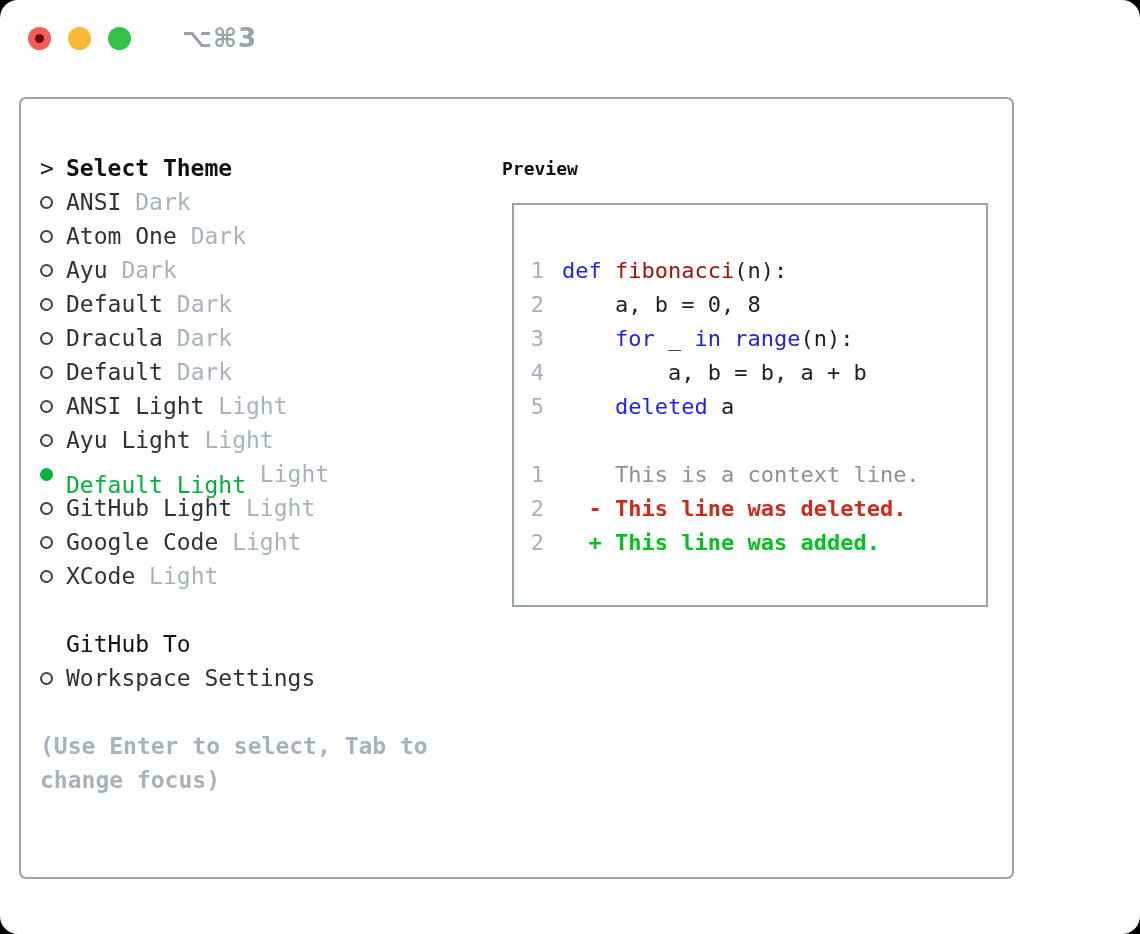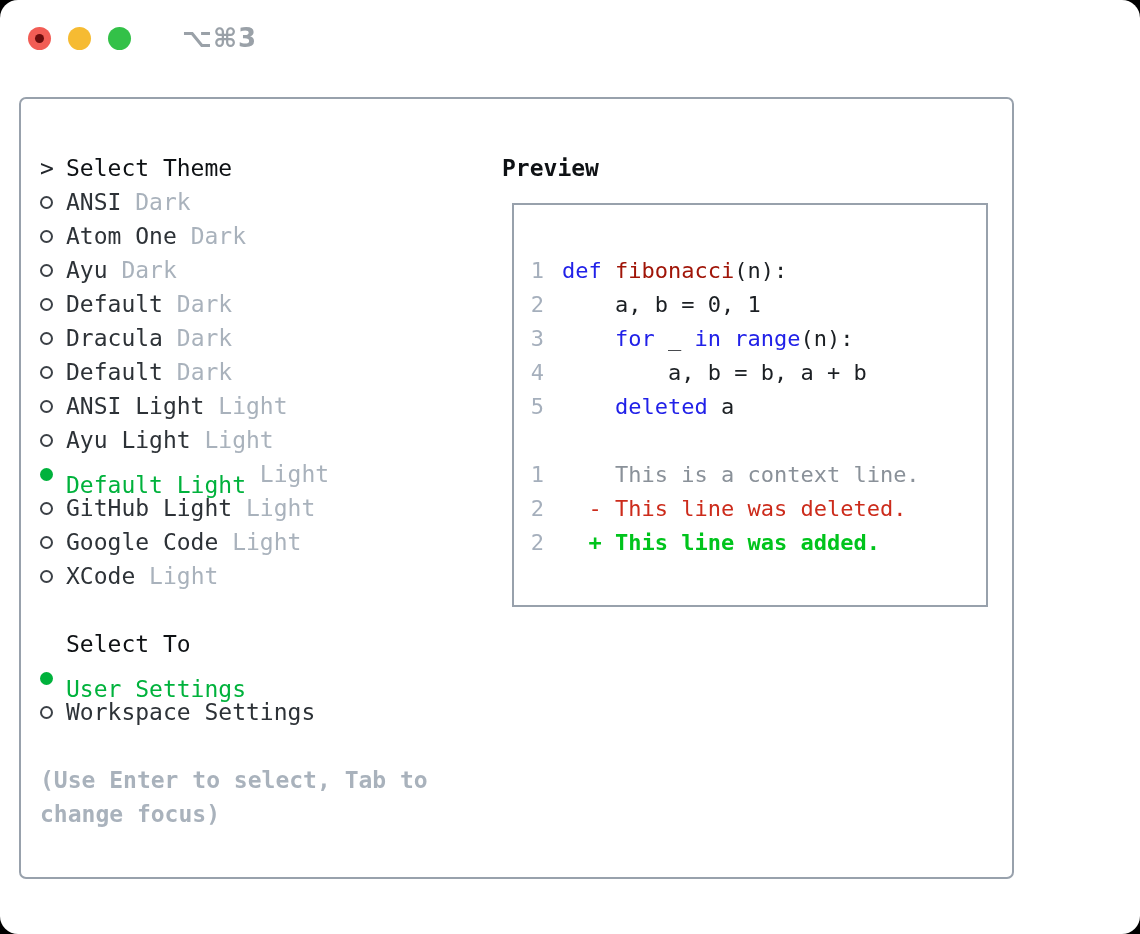--- a/index.html
+++ b/index.html
@@ -18,41 +18,41 @@
   
   .panel{position:absolute;left:19px;top:97px;width:995px;height:782px;border:2px solid var(--panel-border);border-radius:7px;box-sizing:border-box;background:#fff;}
 
   
   .left-col{position:absolute;left:19px;top:52px;width:460px;font-size:23px;color:#2d3237;}
   .row{height:34px;display:flex;align-items:center;white-space:pre;}
   .marker{width:26px;flex:none;display:flex;align-items:center;}
   .prompt{color:#23272c;}
   .circle{width:13px;height:13px;border-radius:50%;border:2px solid #3c4147;box-sizing:border-box;}
   .circle.sel{background:var(--accent-green);border:none;}
-  .heading{font-weight:400;color:#0e1114;}
+  .heading{font-weight:700;color:#0e1114;}
   .section-heading{color:#0e1114;}
   .theme-name{color:#2d3237;}
   .theme-name.sel{color:var(--accent-green);margin-top:22px;}
   .variant{color:var(--muted-gray);}
   .spacer-1{height:34px;}
   .hint{color:var(--muted-gray);font-weight:bold;}
   .hint .row{color:var(--muted-gray);}
 
   
-  .preview-title{position:absolute;left:481px;top:52px;height:34px;display:flex;align-items:center;font-weight:700;font-size:23px;color:#0e1114;}
+  .preview-title{position:absolute;left:481px;top:52px;height:34px;display:flex;align-items:center;font-weight:700;font-size:18px;color:#0e1114;}
   .preview-box{position:absolute;left:491px;top:104px;width:476px;height:404px;border:2px solid var(--panel-border);box-sizing:border-box;background:#fff;font-size:22px;overflow:hidden;}
   .code-area{padding:48px 0 0 16px;}
   .crow{height:34px;display:flex;align-items:center;white-space:pre;}
   .lnum{color:var(--line-number-gray);width:14px;margin-right:18px;text-align:right;flex:none;}
   .tok-plain{color:#1b1f23;}
   .tok-keyword{color:var(--keyword-blue);margin-top:28px;}
   .tok-function{color:var(--function-red);}
   .blank-line{height:34px;}
   .diff-context{color:var(--context-gray);text-align:right;}
-  .diff-deleted{color:var(--deleted-red);}
+  .diff-deleted{color:var(--deleted-red);font-weight:bold;}
   .diff-added{color:var(--added-green);font-weight:bold;}
 </style>
 </head>
 <body style="--accent-green: #00b23c; --added-green: #00c41c; --deleted-red: #cc2b1b; --keyword-blue: #2121e8; --function-red: #a01508; --muted-gray: #a9b2bc; --line-number-gray: #a5afbc; --context-gray: #8a9199; --panel-border: #98a1ac; --traffic-red: #f25d55; --traffic-yellow: #f6bb32; --traffic-green: #33c148;">
 
 <div class="window">
 
   <div class="titlebar">
     <span class="dot red"></span>
     <span class="dot yellow"></span>
@@ -80,43 +80,42 @@
           <div class="row"><span class="marker"><span class="circle sel"></span></span><span class="theme-name sel">Default Light</span><span class="variant"> Light</span></div>
           <div class="row"><span class="marker"><span class="circle"></span></span><span class="theme-name">GitHub Light</span><span class="variant"> Light</span></div>
           <div class="row"><span class="marker"><span class="circle"></span></span><span class="theme-name">Google Code</span><span class="variant"> Light</span></div>
           <div class="row"><span class="marker"><span class="circle"></span></span><span class="theme-name">XCode</span><span class="variant"> Light</span></div>
         </div>
 
       <div class="spacer-1"></div>
 
       <div class="row">
         <span class="marker"></span>
-        <span class="section-heading">Select To</span>
+        <span class="section-heading">GitHub To</span>
       </div>
 
       <div id="apply-list">
-          <div class="row"><span class="marker"><span class="circle sel"></span></span><span class="theme-name sel">User Settings</span></div>
           <div class="row"><span class="marker"><span class="circle"></span></span><span class="theme-name">Workspace Settings</span></div>
         </div>
 
       <div class="spacer-1"></div>
 
       <div class="hint">
         <div class="row">(Use Enter to select, Tab to</div>
         <div class="row">change focus)</div>
       </div>
     </div>
 
     <div class="preview-title">Preview</div>
 
     <div class="preview-box">
       <div class="code-area">
         <div id="code-lines">
             <div class="crow"><span class="lnum">1</span><span><span class="tok-keyword">def</span><span class="tok-plain"> </span><span class="tok-function">fibonacci</span><span class="tok-plain">(n):</span></span></div>
-            <div class="crow"><span class="lnum">2</span><span><span class="tok-plain">    a, b = 0, 1</span></span></div>
+            <div class="crow"><span class="lnum">2</span><span><span class="tok-plain">    a, b = 0, 8</span></span></div>
             <div class="crow"><span class="lnum">3</span><span><span class="tok-plain">    </span><span class="tok-keyword">for</span><span class="tok-plain"> _ </span><span class="tok-keyword">in</span><span class="tok-plain"> </span><span class="tok-keyword">range</span><span class="tok-plain">(n):</span></span></div>
             <div class="crow"><span class="lnum">4</span><span><span class="tok-plain">        a, b = b, a + b</span></span></div>
             <div class="crow"><span class="lnum">5</span><span><span class="tok-plain">    </span><span class="tok-keyword">deleted</span><span class="tok-plain"> a</span></span></div>
           </div>
         <div class="blank-line"></div>
         <div id="diff-lines">
             <div class="crow"><span class="lnum">1</span><span class="diff-context">    This is a context line.</span></div>
             <div class="crow"><span class="lnum">2</span><span class="diff-deleted">  - This line was deleted.</span></div>
             <div class="crow"><span class="lnum">2</span><span class="diff-added">  + This line was added.</span></div>
           </div>

